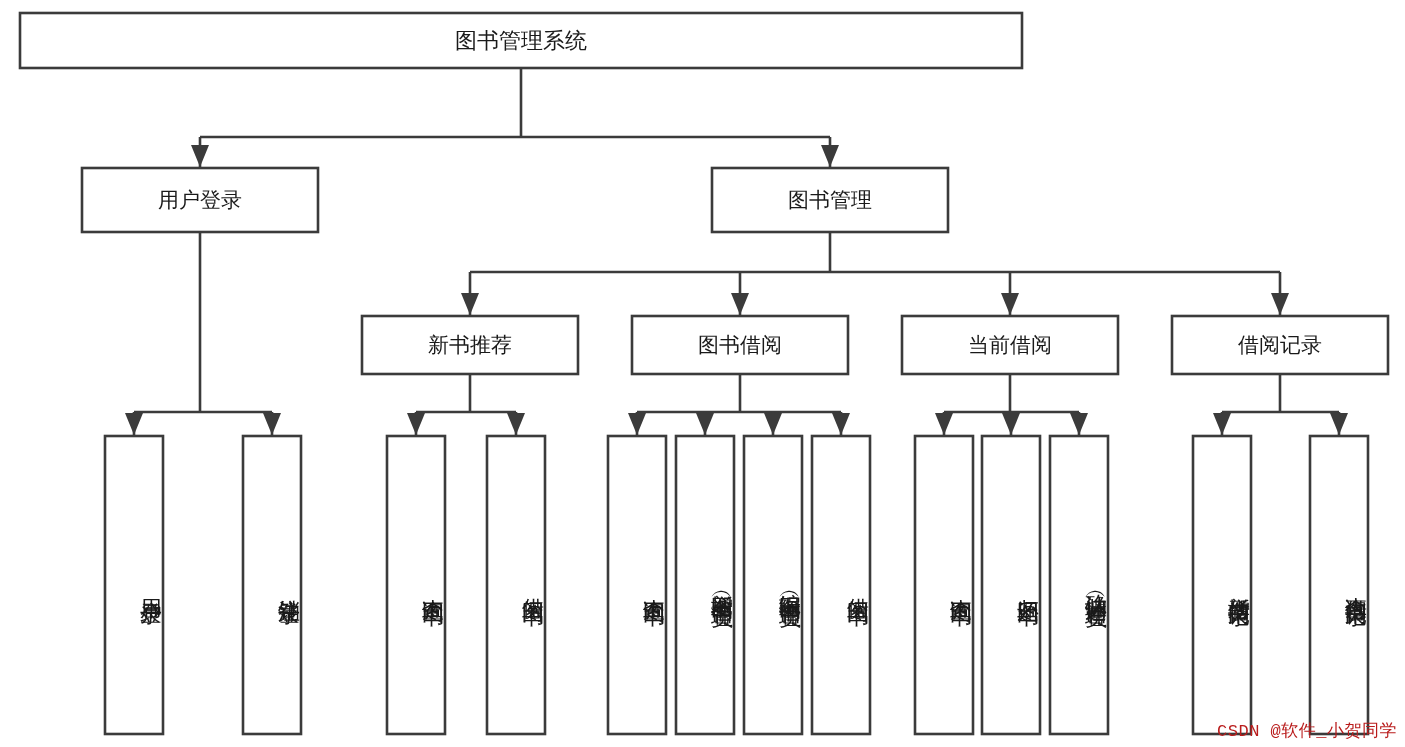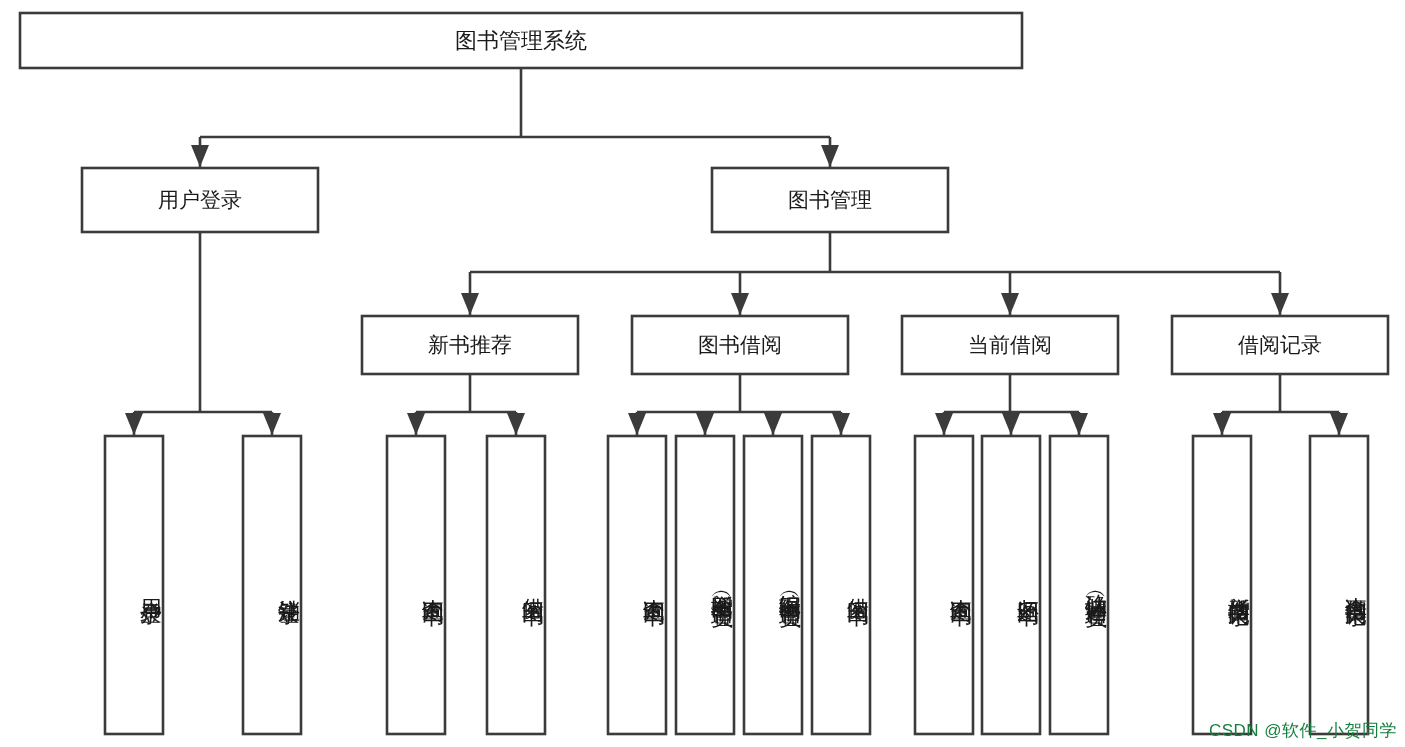--- a/index.html
+++ b/index.html
@@ -62,23 +62,23 @@
     line-height: 1.05;
     letter-spacing: 2px;
     color: #1a1a1a;
     white-space: nowrap;
     pointer-events: none;
   }
   .watermark {
     position: absolute;
     right: 8px;
     bottom: 5px;
-    font-family: Liberation Sans, sans-serif;
+    font-family: Liberation Mono, monospace;
     font-size: 17px;
-    color: #15803d;
+    color: #b91c1c;
     letter-spacing: 0.5px;
     user-select: none;
   }
 </style>
 </head>
 <body>
 
 <div id="chart-root">
   <svg id="diagram-svg" width="1405" height="747" viewBox="0 0 1405 747" xmlns="http://www.w3.org/2000/svg">
       <line x1="521" y1="68" x2="521" y2="137" class="connector"></line>

